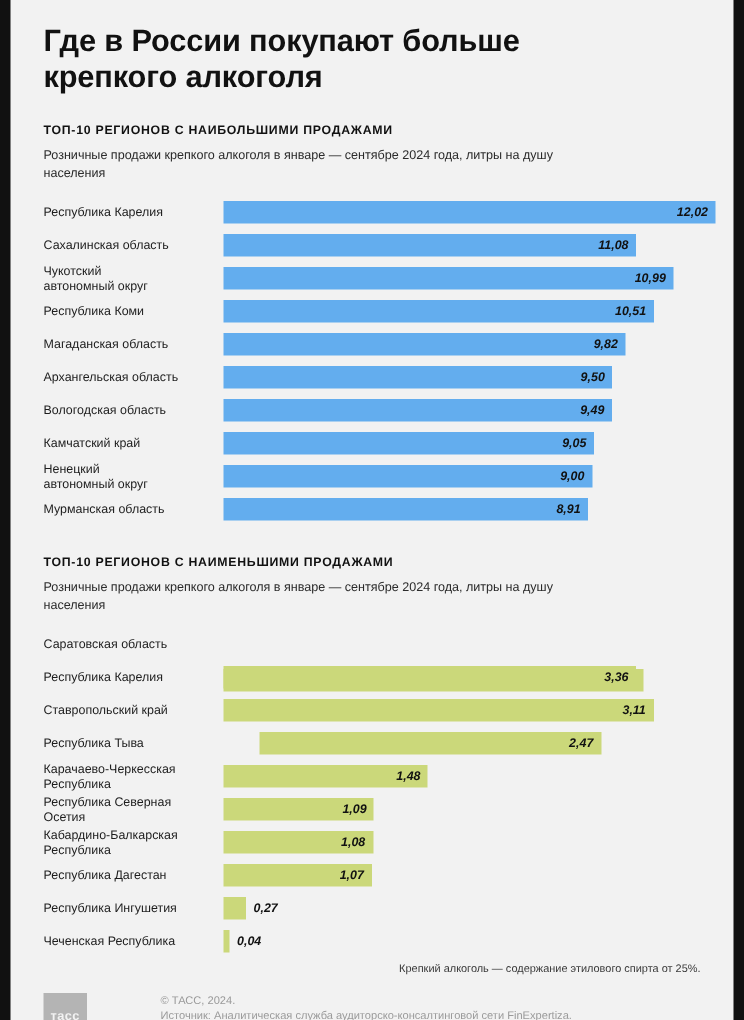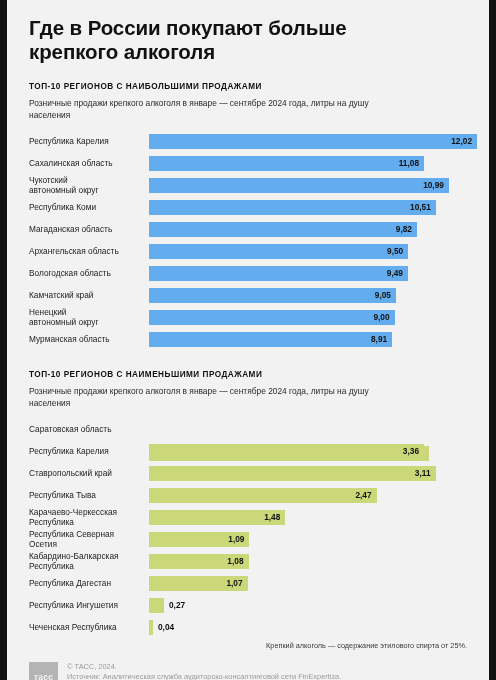--- a/index.html
+++ b/index.html
@@ -84,20 +84,21 @@
     height: 22px;
     display: flex;
     align-items: center;
   }
   .bar {
     height: 15px;
     position: relative;
     display: flex;
     align-items: center;
     justify-content: flex-end;
+    font-style: italic;
   }
   .bar.blue { background: #63adee; }
   .bar.green { background: #cbd87a; }
   .bar-value {
     font-size: 8.3px;
     font-weight: bold;
     color: #111111;
     padding-right: 5px;
     white-space: nowrap;
   }
@@ -138,21 +139,21 @@
     color: #f2f2f2;
     font-size: 8.5px;
     font-weight: bold;
     letter-spacing: 0.3px;
   }
   .footer-text {
     font-size: 7.4px;
     line-height: 10px;
     color: #9a9a9a;
   }
-  .footer-text div { white-space: nowrap; }
+  .footer-text div { white-space: nowrap; margin-left: 40px; }
 </style>
 </head>
 <body>
 
 <div class="page">
   <div class="sheet">
     <div class="inner">
 
       <h1 class="title">Где в России покупают больше крепкого алкоголя</h1>
 
@@ -269,21 +270,21 @@
               <div class="row-label">Ставропольский край</div>
               <div class="row-bar-area">
                 <div class="bar green" style="width: 286.539px;">
                   <span class="bar-value">3,11</span>
                 </div>
               </div>
             </div>
             <div class="row">
               <div class="row-label">Республика Тыва</div>
               <div class="row-bar-area">
-                <div class="bar green" style="width: 227.573px;">
+                <div class="bar green" style="width: 227.573px; margin-left: 24px;">
                   <span class="bar-value">2,47</span>
                 </div>
               </div>
             </div>
             <div class="row">
               <div class="row-label">Карачаево-Черкесская
 Республика</div>
               <div class="row-bar-area">
                 <div class="bar green" style="width: 136.36px;">
                   <span class="bar-value">1,48</span>

